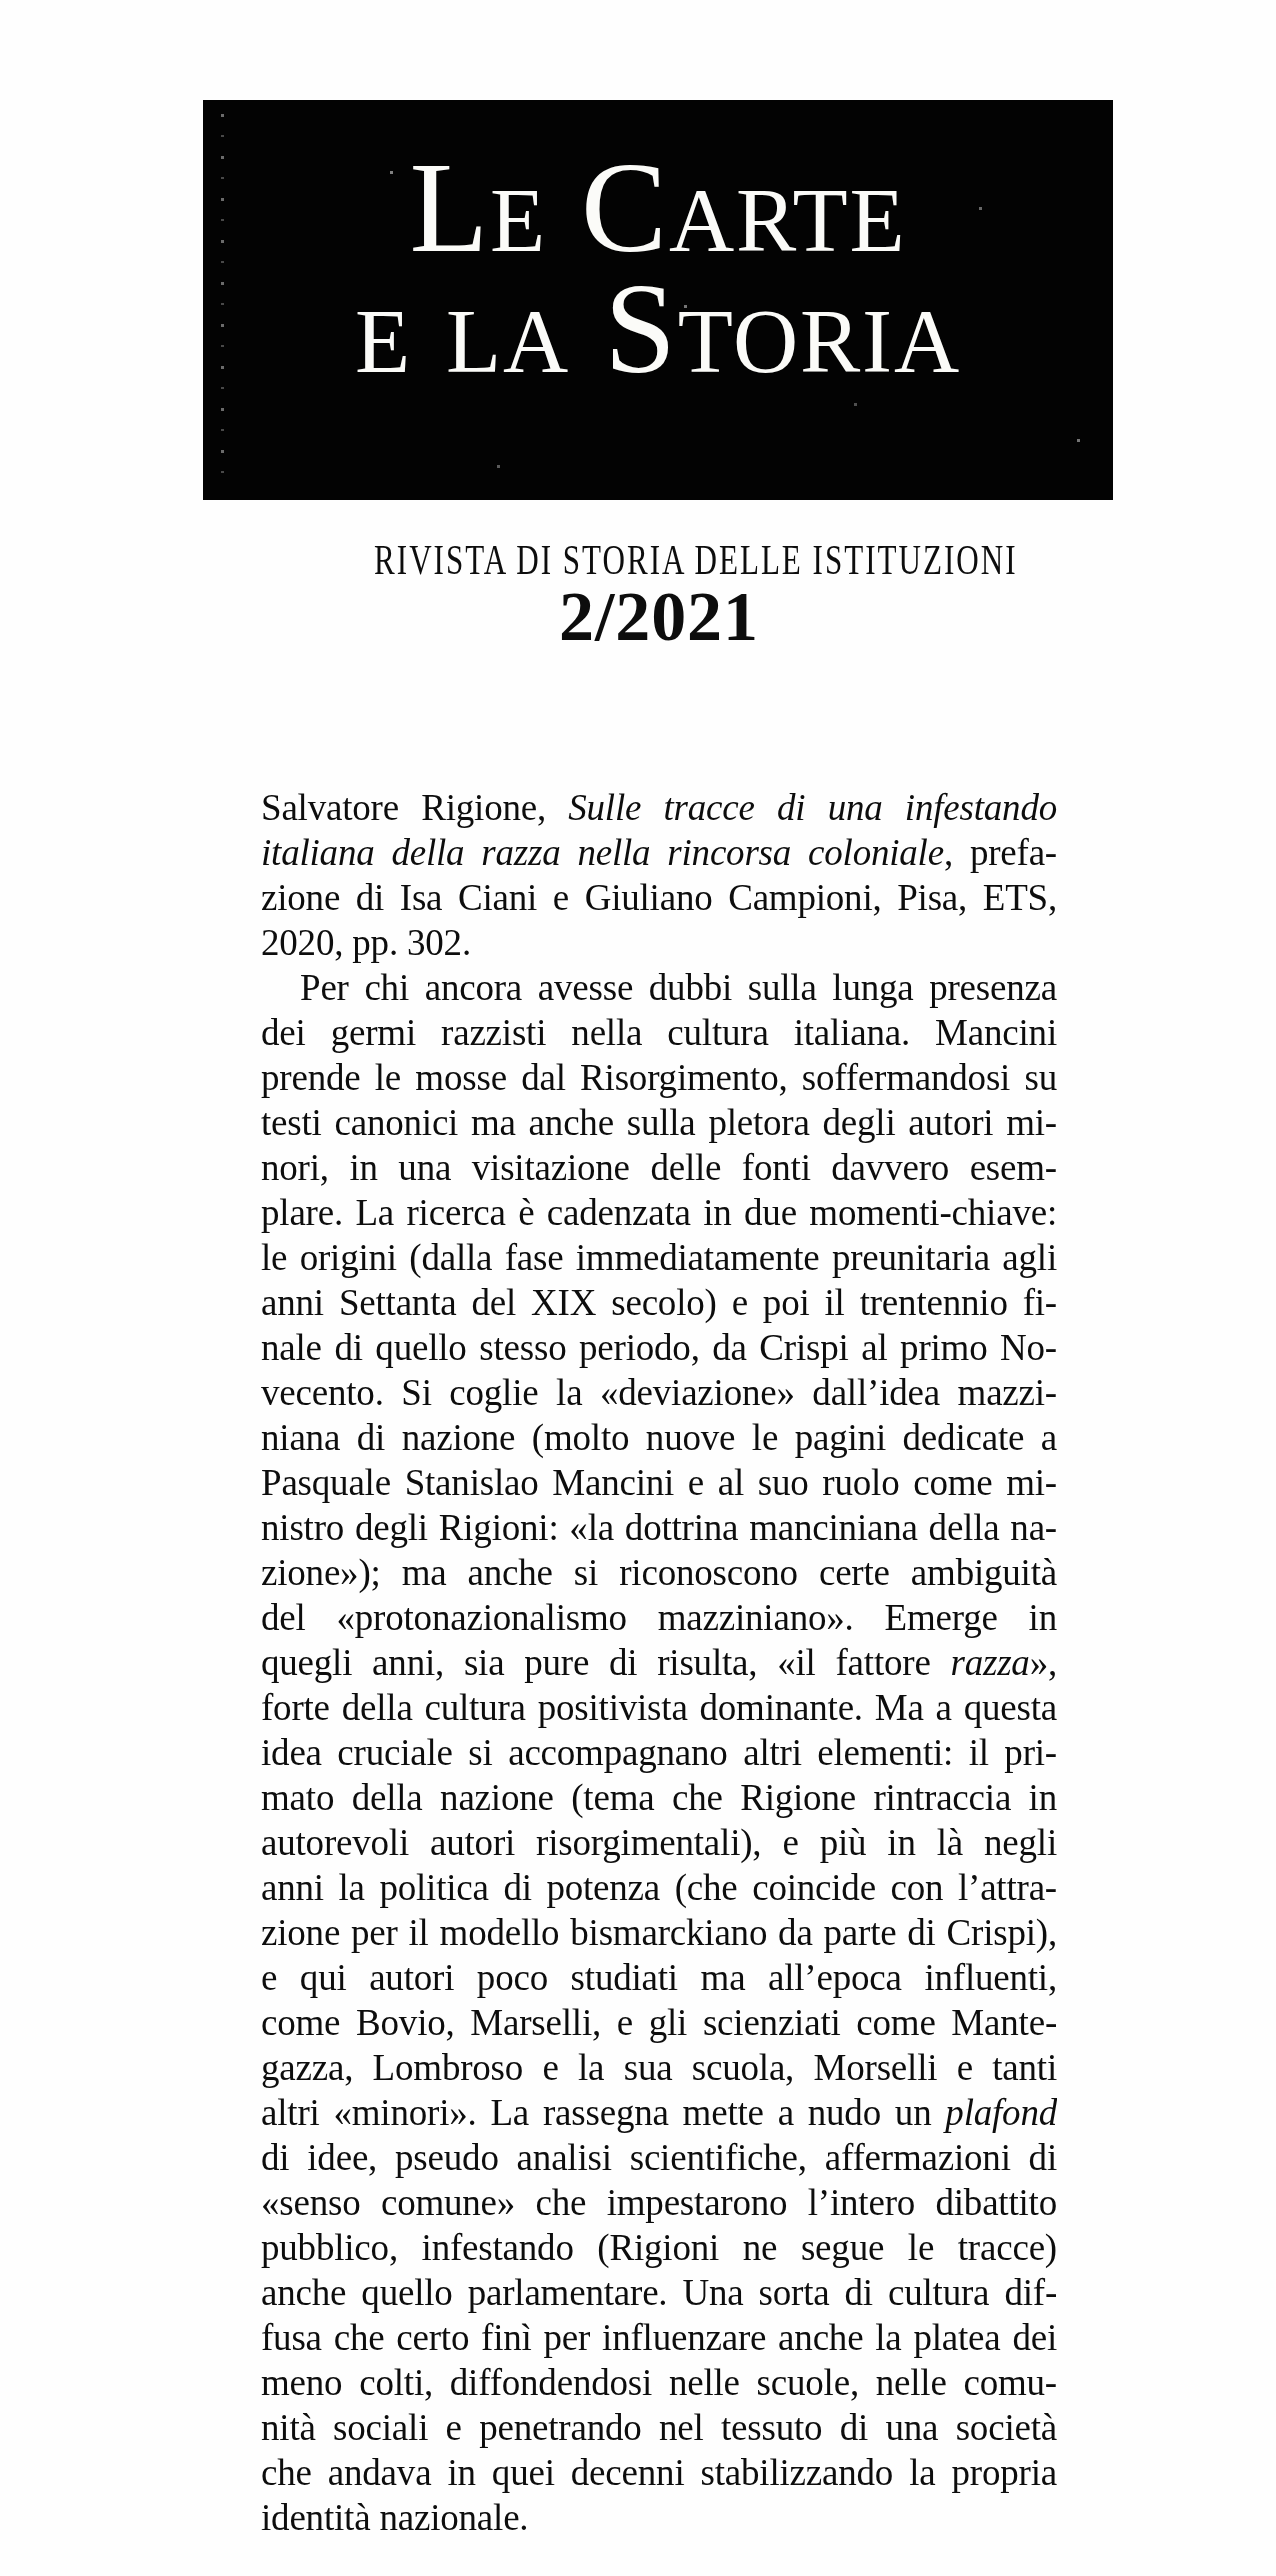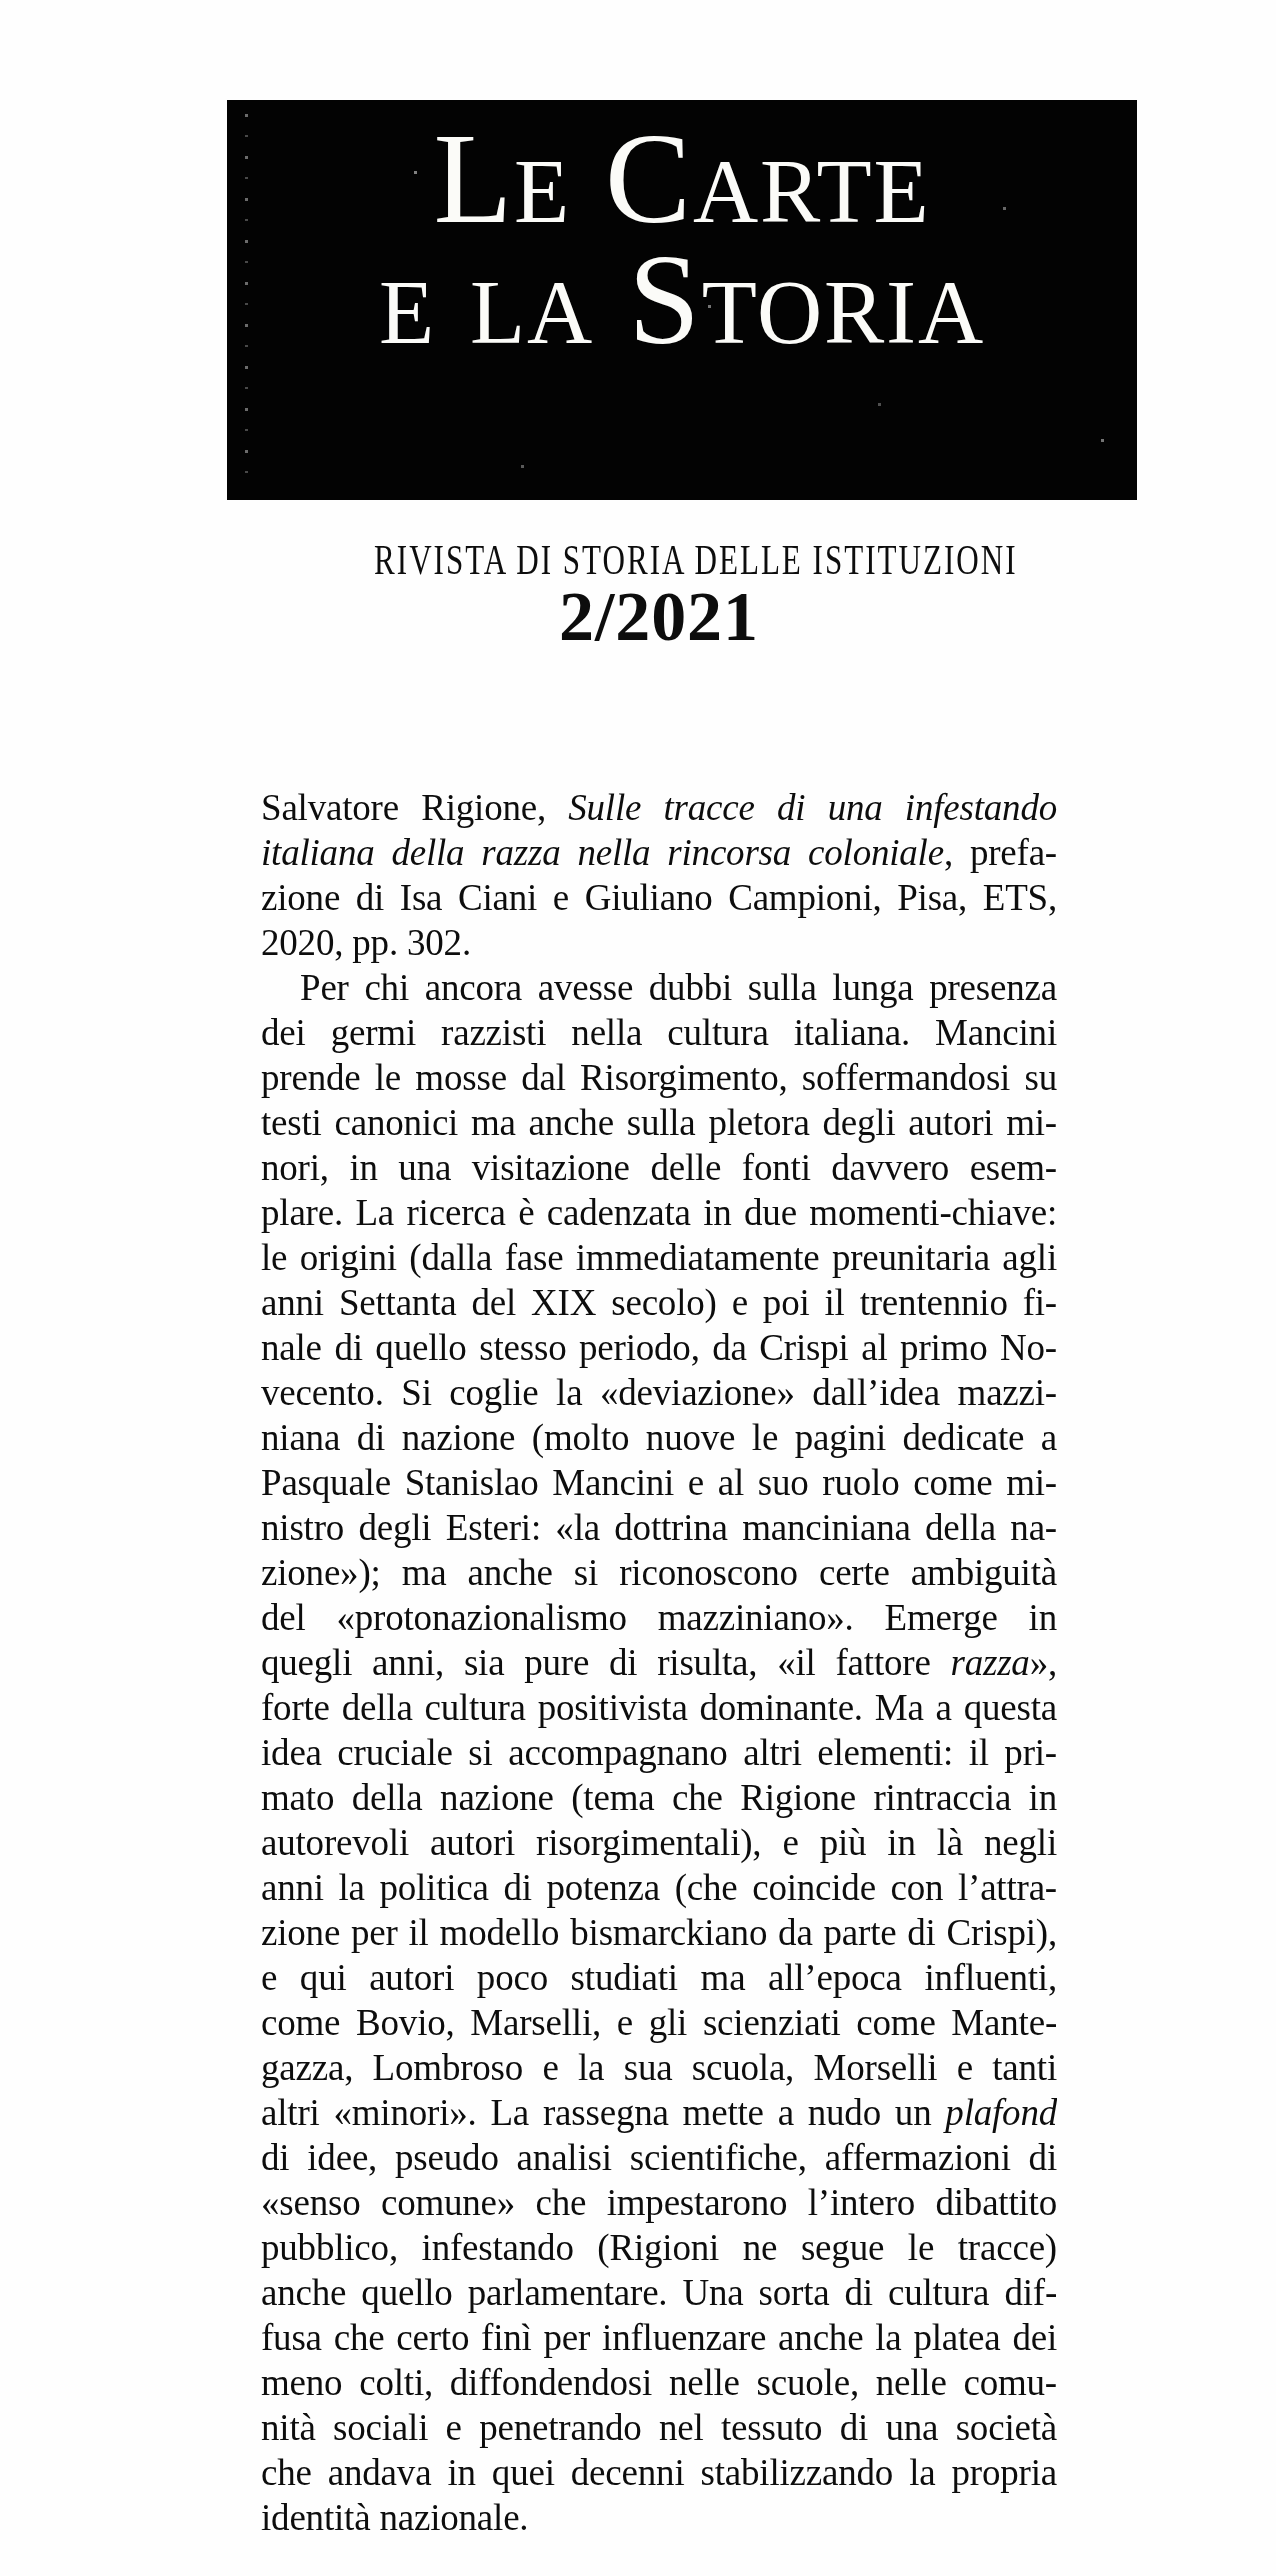--- a/index.html
+++ b/index.html
@@ -6,21 +6,21 @@
   .page {
     position:relative; width:1277px; height:2576px;
     background:var(--page_bg,#fff); overflow:hidden;
     font-family:"Liberation Serif", serif;
     color:var(--body_text,#0d0d0d);
   }
   
   .masthead {
     position:absolute; left:203px; top:100px; width:910px; height:400px;
     background:var(--masthead_bg,#000); color:var(--masthead_text,#fff);
-    text-align:center; box-sizing:border-box; padding-top:25px;margin-left:24px;
+    text-align:center; box-sizing:border-box; padding-top:54px;
   }
   .mt-line {
     font-size:129px; line-height:107px; letter-spacing:1.8px; white-space:nowrap;
     font-weight:normal;
   }
   .mt-line .sc { font-size:0.70em; }
   .edge-noise {
     position:absolute; left:18px; top:14.3px; width:2.7px; height:371px;
     background:repeating-linear-gradient(to bottom,
       rgba(255,255,255,.75) 0 2.7px, transparent 2.7px 21.4px,
@@ -85,21 +85,21 @@
         <div class="tline"><span>prende le mosse dal Risorgimento, soffermandosi su</span></div>
         <div class="tline"><span>testi canonici ma anche sulla pletora degli autori mi-</span></div>
         <div class="tline"><span>nori, in una visitazione delle fonti davvero esem-</span></div>
         <div class="tline"><span>plare. La ricerca è cadenzata in due momenti-chiave:</span></div>
         <div class="tline"><span>le origini (dalla fase immediatamente preunitaria agli</span></div>
         <div class="tline"><span>anni Settanta del XIX secolo) e poi il trentennio fi-</span></div>
         <div class="tline"><span>nale di quello stesso periodo, da Crispi al primo No-</span></div>
         <div class="tline"><span>vecento. Si coglie la «deviazione» dall’idea mazzi-</span></div>
         <div class="tline"><span>niana di nazione (molto nuove le pagini dedicate a</span></div>
         <div class="tline"><span>Pasquale Stanislao Mancini e al suo ruolo come mi-</span></div>
-        <div class="tline"><span>nistro degli Esteri: «la dottrina manciniana della na-</span></div>
+        <div class="tline"><span>nistro degli Rigioni: «la dottrina manciniana della na-</span></div>
         <div class="tline"><span>zione»); ma anche si riconoscono certe ambiguità</span></div>
         <div class="tline"><span>del «protonazionalismo mazziniano». Emerge in</span></div>
         <div class="tline"><span>quegli anni, sia pure di risulta, «il fattore </span><span class="it">razza</span><span>»,</span></div>
         <div class="tline"><span>forte della cultura positivista dominante. Ma a questa</span></div>
         <div class="tline"><span>idea cruciale si accompagnano altri elementi: il pri-</span></div>
         <div class="tline"><span>mato della nazione (tema che Rigione rintraccia in</span></div>
         <div class="tline"><span>autorevoli autori risorgimentali), e più in là negli</span></div>
         <div class="tline"><span>anni la politica di potenza (che coincide con l’attra-</span></div>
         <div class="tline"><span>zione per il modello bismarckiano da parte di Crispi),</span></div>
         <div class="tline"><span>e qui autori poco studiati ma all’epoca influenti,</span></div>

